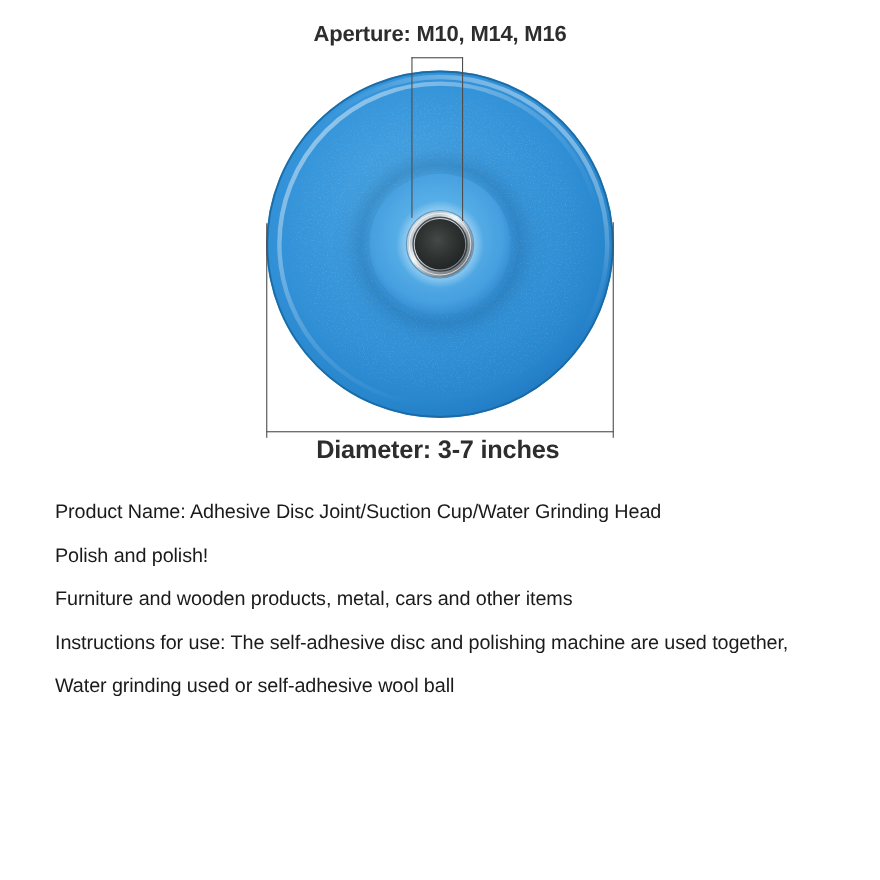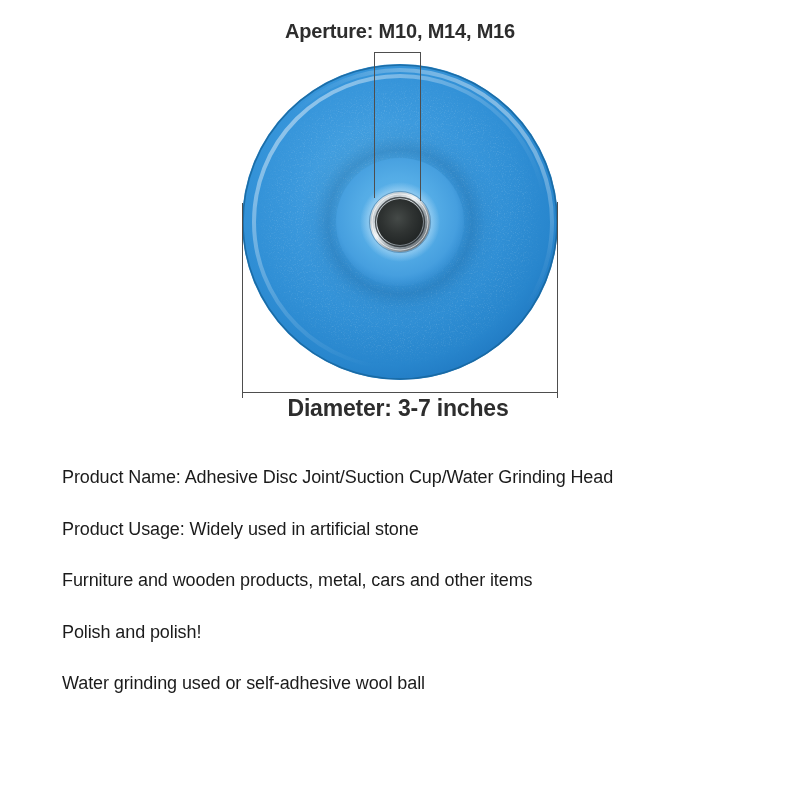--- a/index.html
+++ b/index.html
@@ -32,21 +32,21 @@
   .dia-h     { left: 242px; top: 392px; width: 316px; height: 1px; }
 
   .disc-svg { position: absolute; left: 234px; top: 56px; width: 332px; height: 332px; }
 
   .description {
     position: absolute;
     left: 46px; top: 444px;
     width: 740px;
   }
   .description p {
-    margin: 16px;
+    margin: 4px;
     font-size: 18px;
     line-height: 35.6px;
     letter-spacing: -0.1px;
     color: #1b1b1b;
     white-space: nowrap;
   }
 </style>
 </head>
 <body>
 
@@ -158,19 +158,19 @@
   <div class="dim-line ap-v-r"></div>
 
   <div class="dim-line dia-v-l"></div>
   <div class="dim-line dia-v-r"></div>
   <div class="dim-line dia-h"></div>
 
   <div class="annot-label diameter-label">Diameter: 3-7 inches</div>
 
   <div class="description">
     <p>Product Name: Adhesive Disc Joint/Suction Cup/Water Grinding Head</p>
-    <p>Product Usage: Widely used in artificial stone</p>
+    <p>Polish and polish!</p>
     <p>Furniture and wooden products, metal, cars and other items</p>
-    <p>Polish and polish!</p>
+    <p>Instructions for use: The self-adhesive disc and polishing machine are used together,</p>
     <p>Water grinding used or self-adhesive wool ball</p>
   </div>
 
 </div>
 
 </body></html>

